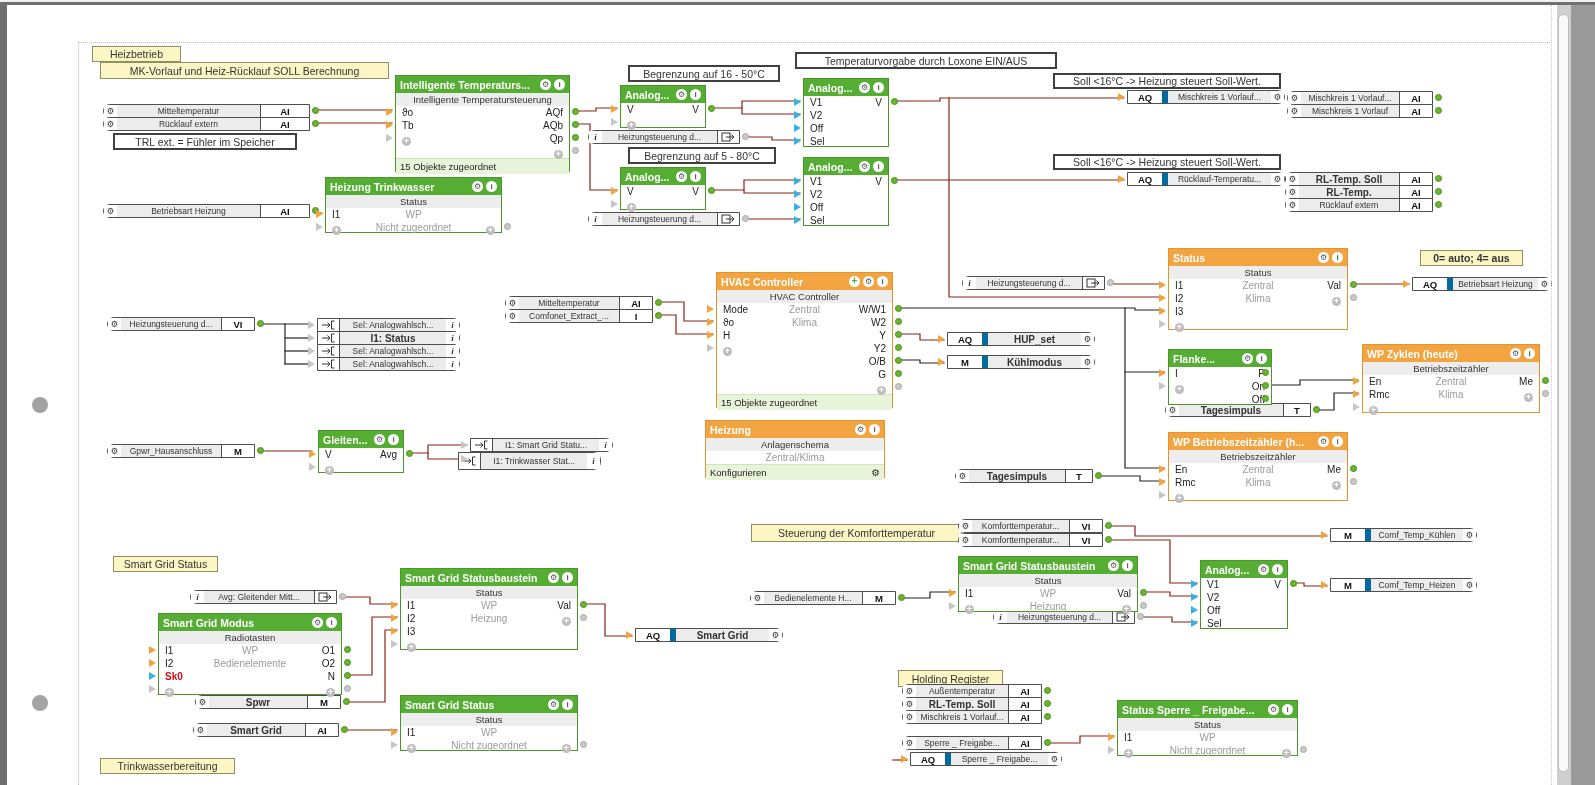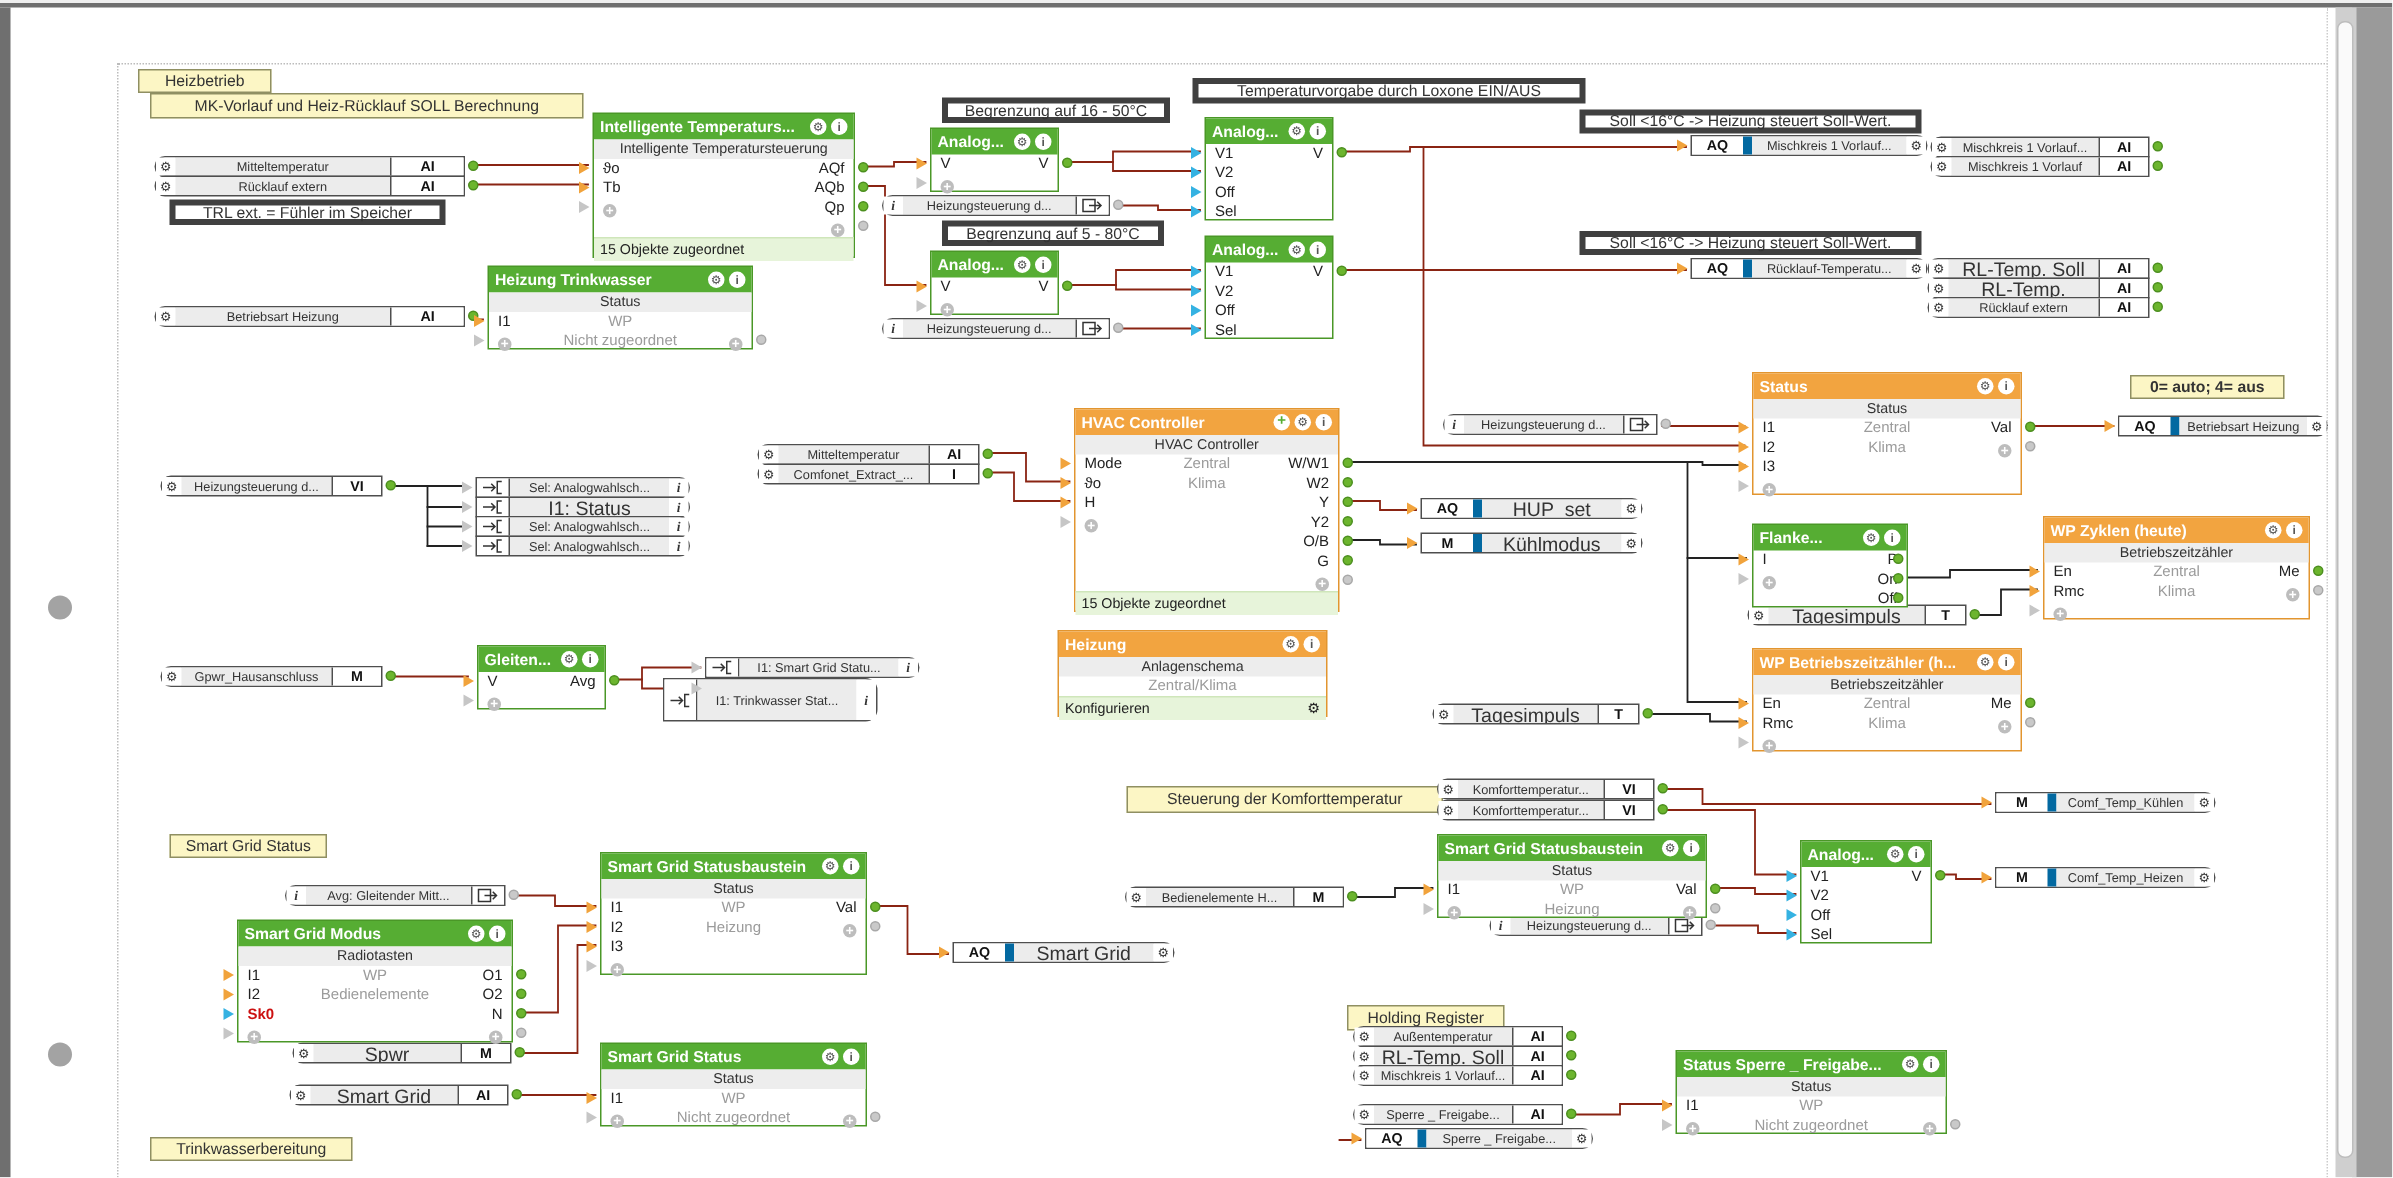--- a/index.html
+++ b/index.html
@@ -14,29 +14,29 @@
   .right-thumb{position:absolute;top:14px;right:26px;width:9px;height:756px;background:#fafafa;
                border:1px solid #bdbdbd;border-radius:5px;}
   .page-dot-h{position:absolute;left:78px;top:42px;width:1474px;border-top:1px dotted #bcbcbc;}
   .page-dot-v{position:absolute;left:78px;top:42px;height:743px;border-left:1px dotted #bcbcbc;}
   .page-dot-v2{position:absolute;left:1551px;top:5px;height:780px;border-left:1px dotted #cccccc;}
   .marker-dot{position:absolute;width:16px;height:16px;border-radius:50%;background:#a3a3a3;}
   
   .rlab{position:absolute;box-sizing:border-box;font-size:10.5px;color:#333;display:flex;
         align-items:center;justify-content:center;white-space:nowrap;padding:0 5px;}
   .rlab.yellow{background:#fcf6c5;border:1px solid #8f8f62;}
-  .rlab.white{background:#fff;border:4px solid #404040;}
+  .rlab.white{background:#fff;border:2px solid #404040;}
   
   .pill{position:absolute;display:flex;height:14px;box-sizing:border-box;border:1px solid #4e4e4e;
         background:#fff;font-size:8.5px;align-items:stretch;}
   .pill .lab{flex:1;background:#ececec;display:flex;align-items:center;justify-content:center;
              color:#333;white-space:nowrap;overflow:hidden;padding:0 2px;}
   .pill .typ{display:flex;align-items:center;justify-content:center;font-weight:bold;
              font-size:9.5px;background:#fff;color:#111;}
-  .pill.boldlab .lab{font-weight:normal;font-size:13px;}
+  .pill.boldlab .lab{font-weight:bold;font-size:10px;}
   .pill .cap{width:13px;display:flex;align-items:center;justify-content:center;background:#fff;}
   .in-pill{border-radius:8px 0 0 8px;}
   .in-pill .typ{border-left:1px solid #4e4e4e;}
   .out-pill{border-radius:0 8px 8px 0;}
   .out-pill .typ{border-right:6px solid #0369a1;}
   .ref-pill{border-radius:0;}
   .ref-pill.exp{border-radius:8px 0 0 8px;}
   .ref-pill.imp{border-radius:0 8px 8px 0;}
   .ref-pill .ic{width:21px;display:flex;align-items:center;justify-content:center;background:#fff;}
   .ref-pill.exp .ic{border-left:1px solid #4e4e4e;}
@@ -532,21 +532,21 @@
             <path d="M1 5 H9 M6.5 2.5 L9 5 L6.5 7.5" stroke="#333" fill="none"></path>
             <path d="M13.5 1 H10.5 V9 H13.5" stroke="#333" fill="none"></path>
           </svg>
         </div>
         <div class="lab">I1: Smart Grid Statu...</div>
         <div class="cap">
           <div class="i-glyph">i</div>
         </div>
       </div>
       <div class="port x" style="left: 461px; top: 441px; position: absolute;"></div>
-      <div class="pill ref-pill imp" style="left: 442px; top: 452px; width: 143px; height: 29px; position: absolute;">
+      <div class="pill ref-pill imp" style="left: 458px; top: 452px; width: 143px; height: 18px; position: absolute;">
         <div class="ic">
           <svg width="15" height="10" viewBox="0 0 15 10">
             <path d="M1 5 H9 M6.5 2.5 L9 5 L6.5 7.5" stroke="#333" fill="none"></path>
             <path d="M13.5 1 H10.5 V9 H13.5" stroke="#333" fill="none"></path>
           </svg>
         </div>
         <div class="lab">I1: Trinkwasser Stat...</div>
         <div class="cap">
           <div class="i-glyph">i</div>
         </div>

